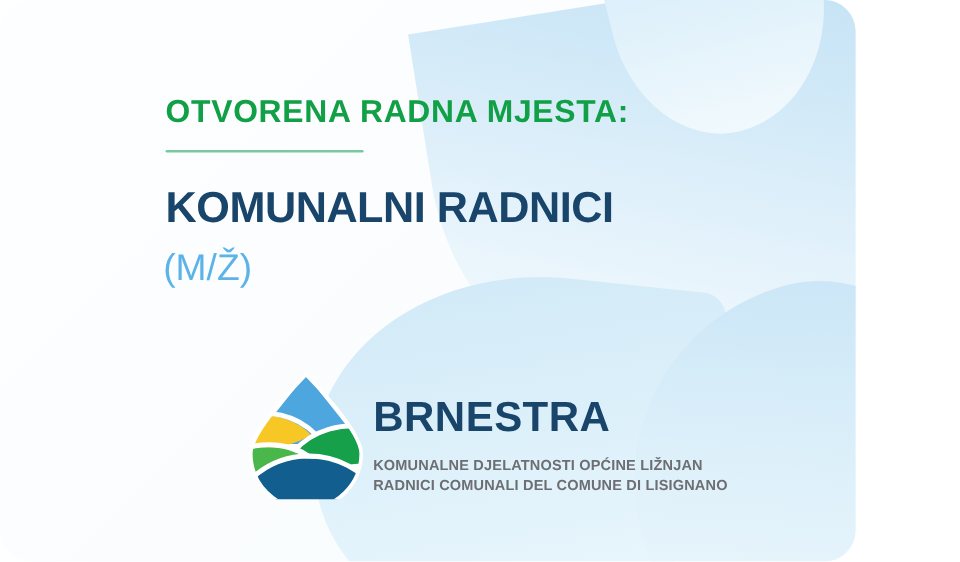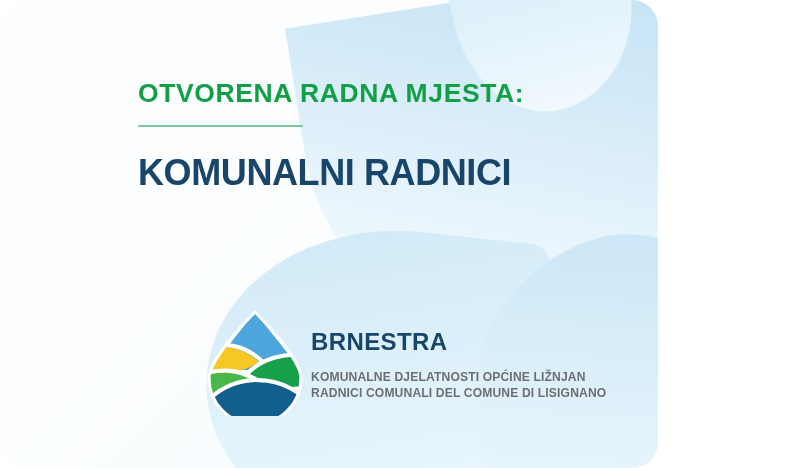--- a/index.html
+++ b/index.html
@@ -9,21 +9,21 @@
   }
   body {
     width: 800px;
     height: 468px;
     overflow: hidden;
     font-family: "Liberation Sans", sans-serif;
   }
 
   #card {
     position: relative;
-    width: 658px;
+    width: 713px;
     height: 468px;
     border-radius: 26px;
     overflow: hidden;
     background: linear-gradient(135deg, #fdfeff 0%, #fbfdfe 40%, #f7fbfe 100%);
     box-sizing: border-box;
   }
 
   
   .deco {
     position: absolute;
@@ -139,21 +139,21 @@
   }
 
   #logo-text {
     position: absolute;
     left: 106px;
     top: 20px;
     width: 320px;
   }
 
   #logo-wordmark {
-    font-size: 24px;
+    font-size: 35px;
     font-weight: bold;
     letter-spacing: 0.4px;
     color: #19456b;
     line-height: 1;
     white-space: nowrap;
   }
 
   .logo-tagline {
     font-size: 12.1px;
     font-weight: bold;
@@ -175,20 +175,21 @@
   <div class="deco" id="deco-right-wedge"></div>
 
   <div id="content">
 
     <div id="eyebrow">OTVORENA RADNA MJESTA:</div>
 
     <div id="divider"></div>
 
     <div id="title">KOMUNALNI RADNICI</div>
 
+    <div id="subtitle">(M/Ž)</div>
 
     <div id="logo">
 
       <svg id="logo-mark" viewBox="0 0 100 106">
         <defs>
           <clipPath id="dropClip">
             <path d="M50 2 C50 2 96 48 96 68 A46 46 0 0 1 4 68 C4 48 50 2 50 2 Z"></path>
           </clipPath>
         </defs>
         <g clip-path="url(#dropClip)">

